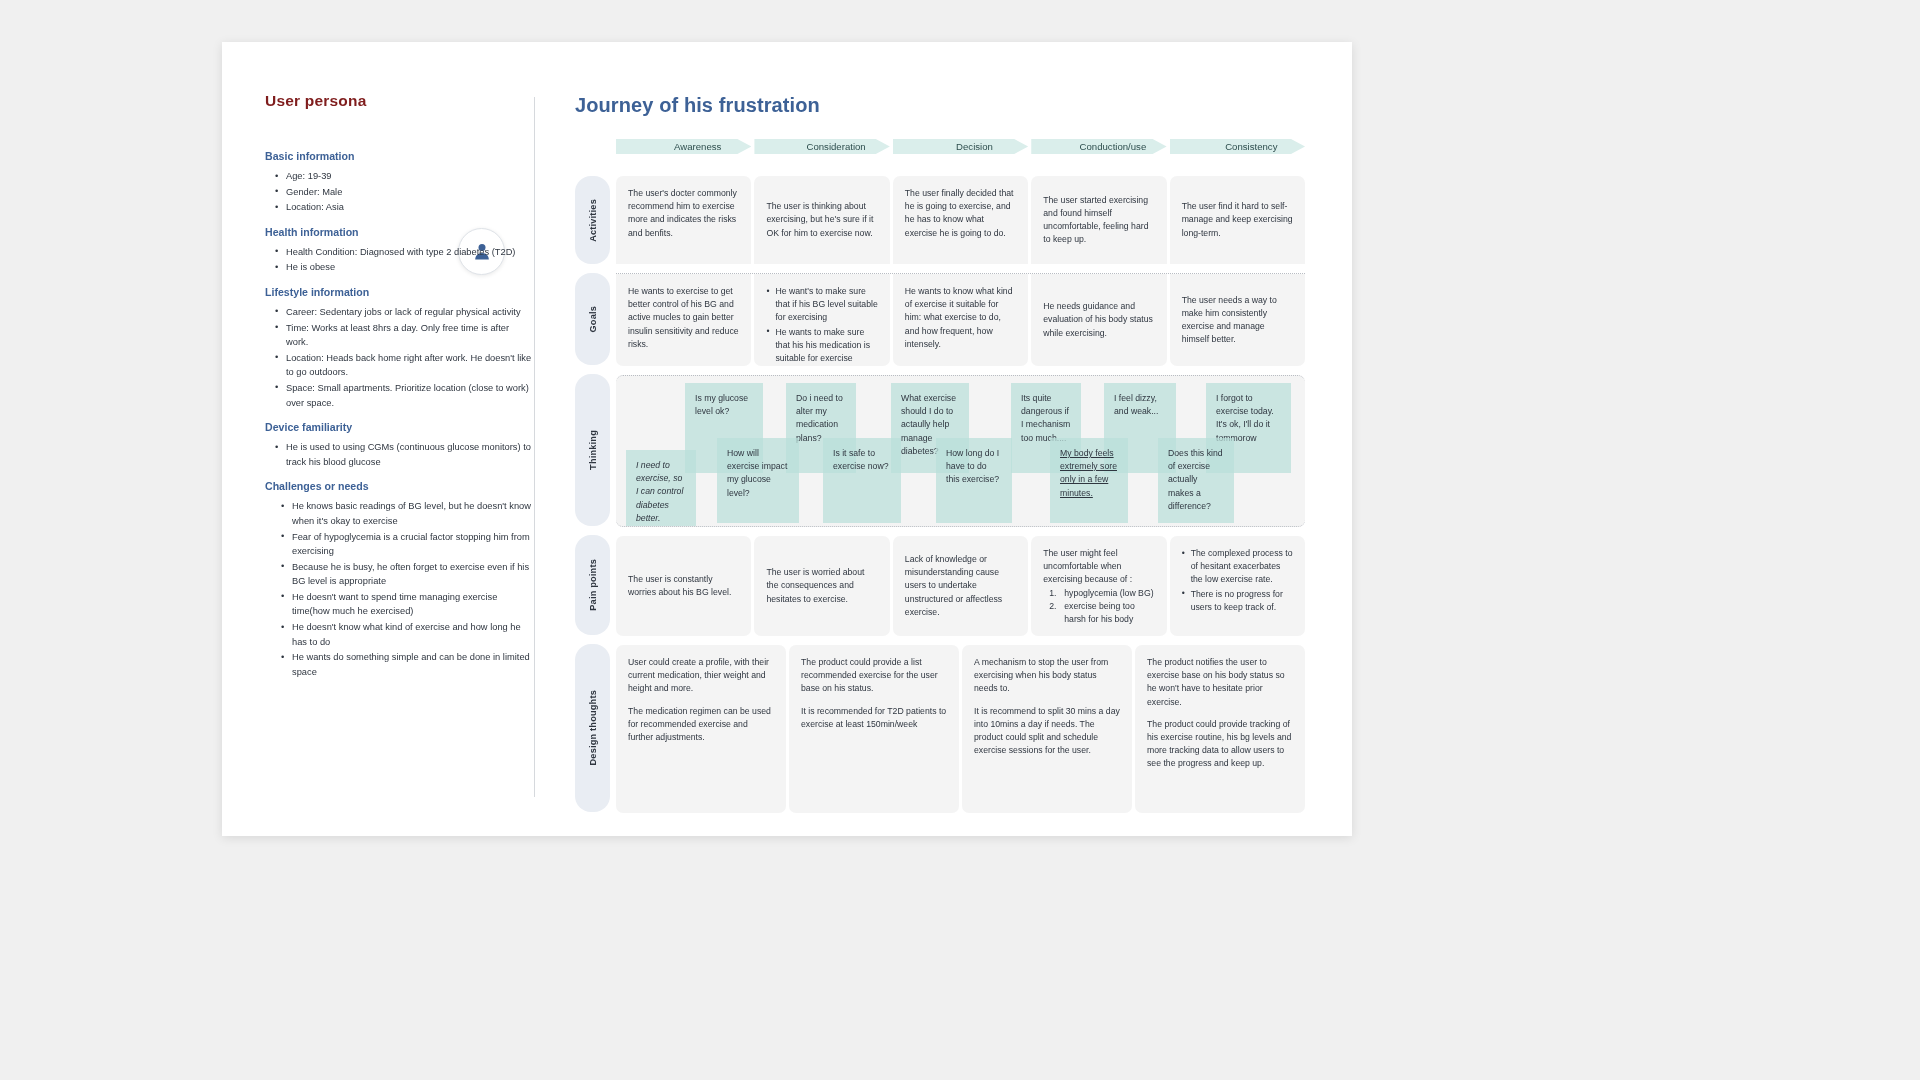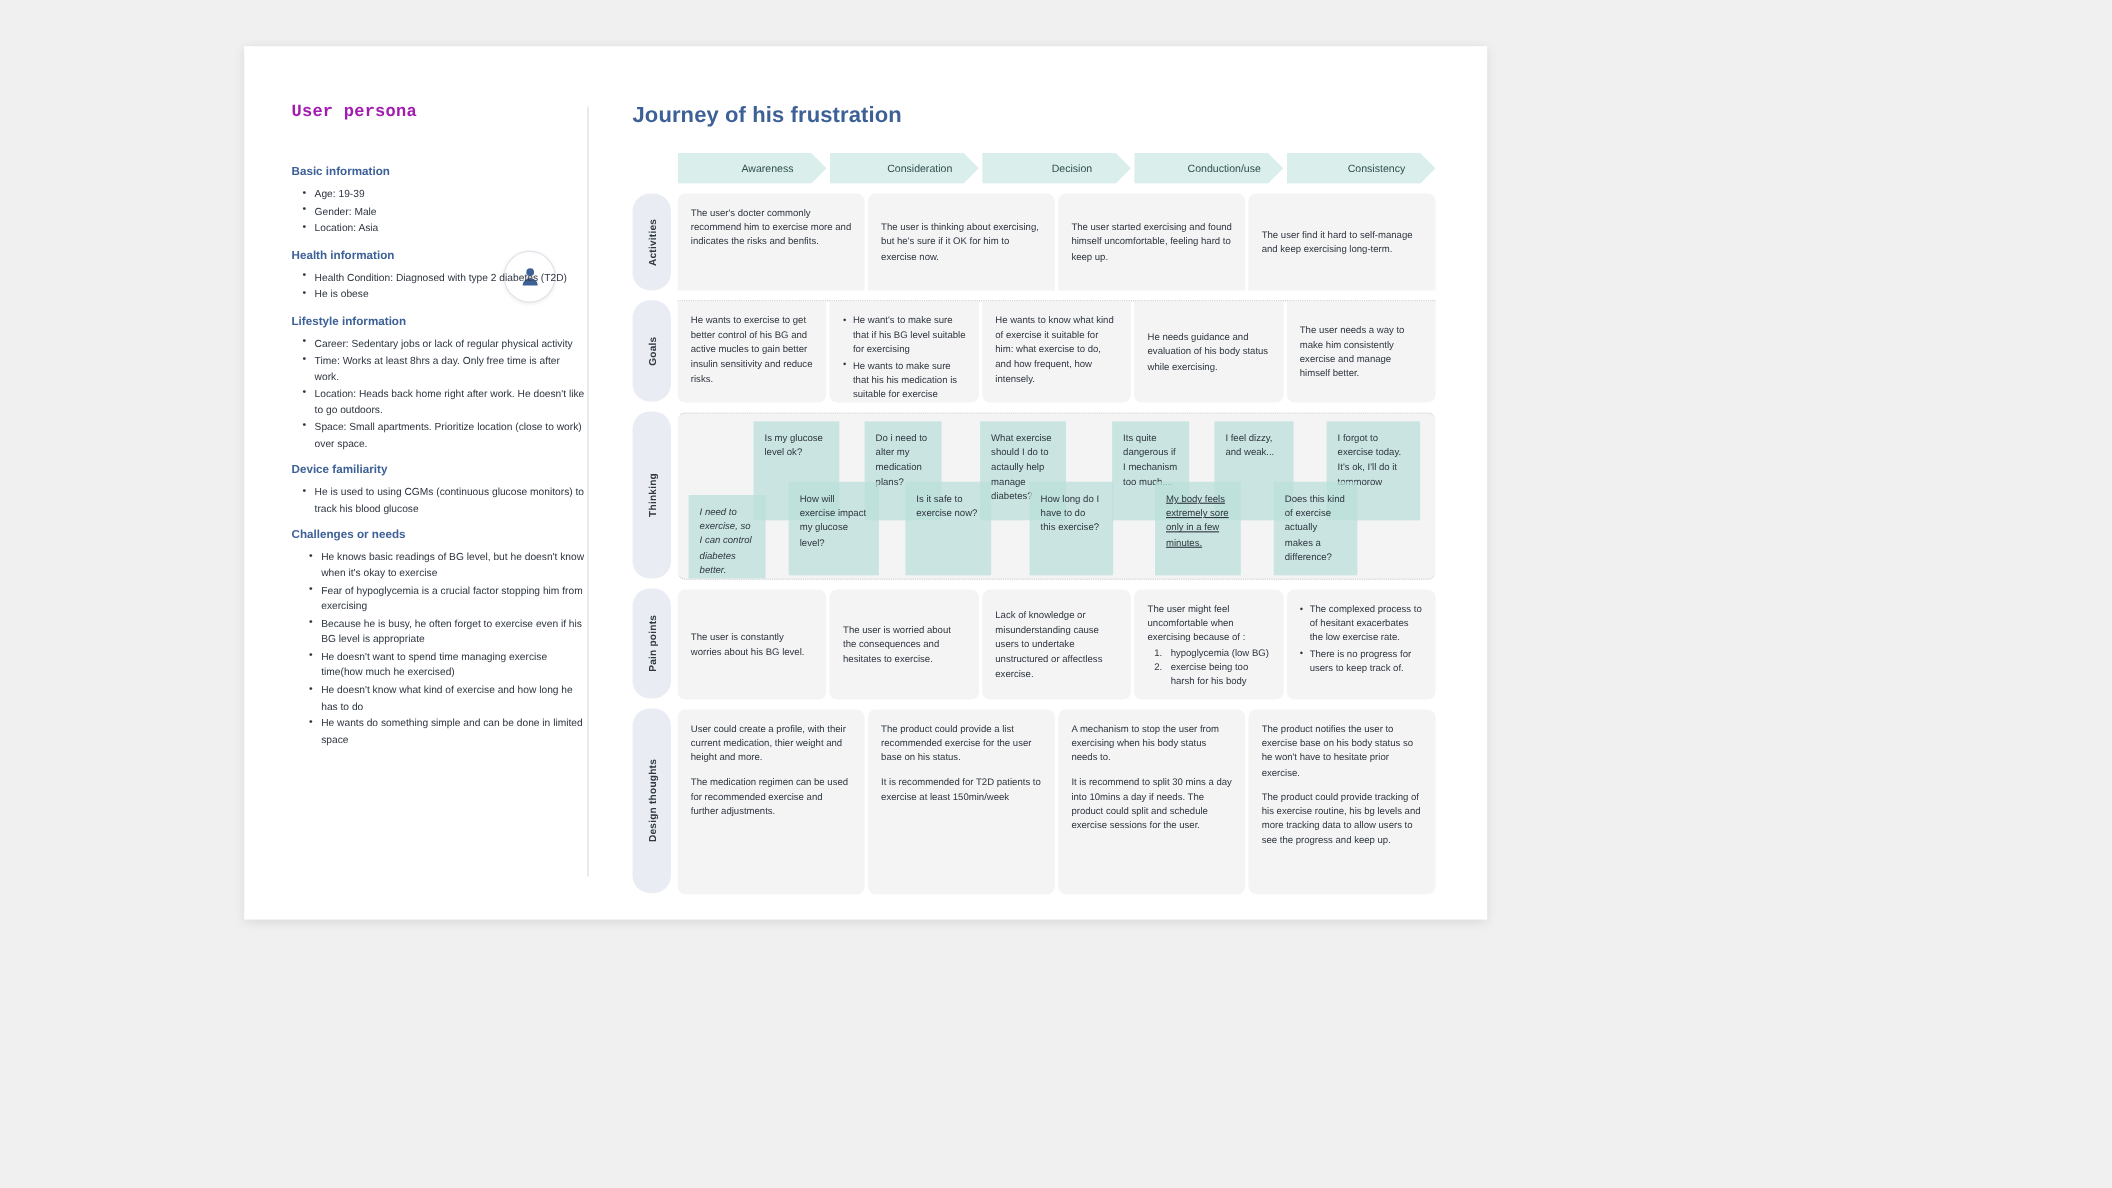--- a/index.html
+++ b/index.html
@@ -17,23 +17,22 @@
     box-shadow: 0 2px 10px rgba(0,0,0,0.10);
   }
   
   .persona-panel {
     position: absolute;
     left: 43px; top: 50px;
     width: 268px; height: 700px;
   }
   .persona-title {
     font-size: 15.5px; font-weight: bold;
-    color: #a21caf; letter-spacing: 0.2px;
+    color: #7f1d1d; letter-spacing: 0.2px;
     margin-bottom: 40px;
-    font-family: Liberation Mono, monospace;
   }
   .persona-section { margin-bottom: 11px; position: relative; }
   .section-heading {
     font-size: 10.6px; font-weight: bold;
     color: #3d6196; margin-bottom: 7px;
   }
   .bullet-list { list-style: none; padding-left: 10px; }
   .bullet-list li {
     position: relative;
     padding-left: 11px;
@@ -79,21 +78,21 @@
   .phase-row {
     position: relative;
     height: 28px;
     margin-left: 41px;
     display: flex;
     gap: 3px;
   }
   .phase-chip {
     position: relative;
     flex: 1 1 0;
-    height: 28px;
+    height: 15px;
     background: #daeeeb;
     display: flex; align-items: center; justify-content: center;
     font-size: 9.6px;
     color: #2f4f4f;
     clip-path: polygon(0 0, calc(100% - 14px) 0, 100% 50%, calc(100% - 14px) 100%, 0 100%);
     padding-right: 12px;
     padding-left: 40px;
   }
   .grid-wrap {
     position: relative;
@@ -278,20 +277,21 @@
         <div class="rail rail-design">
           <span>Design thoughts</span>
         </div>
       </div>
 
       <div class="content-col">
 
         <div class="band band-activities">
           <div class="cell">The user's docter commonly recommend him to exercise more and indicates the risks and benfits.</div>
           <div class="cell centered">The user is thinking about exercising, but he's sure if it OK for him to exercise now.</div>
+          <div class="cell">The user finally decided that he is going to exercise, and he has to know what exercise he is going to do.</div>
           <div class="cell centered">The user started exercising and found himself uncomfortable, feeling hard to keep up.</div>
           <div class="cell centered">The user find it hard to self-manage and keep exercising long-term.</div>
         </div>
         <div class="divider-line"></div>
 
         <div class="band band-goals" style="margin-top:-9px">
           <div class="cell">He wants to exercise to get better control of his BG and active mucles to gain better insulin sensitivity and reduce risks.</div>
           <div class="cell">
             <ul>
               <li>He want's to make sure that if his BG level suitable for exercising</li>

